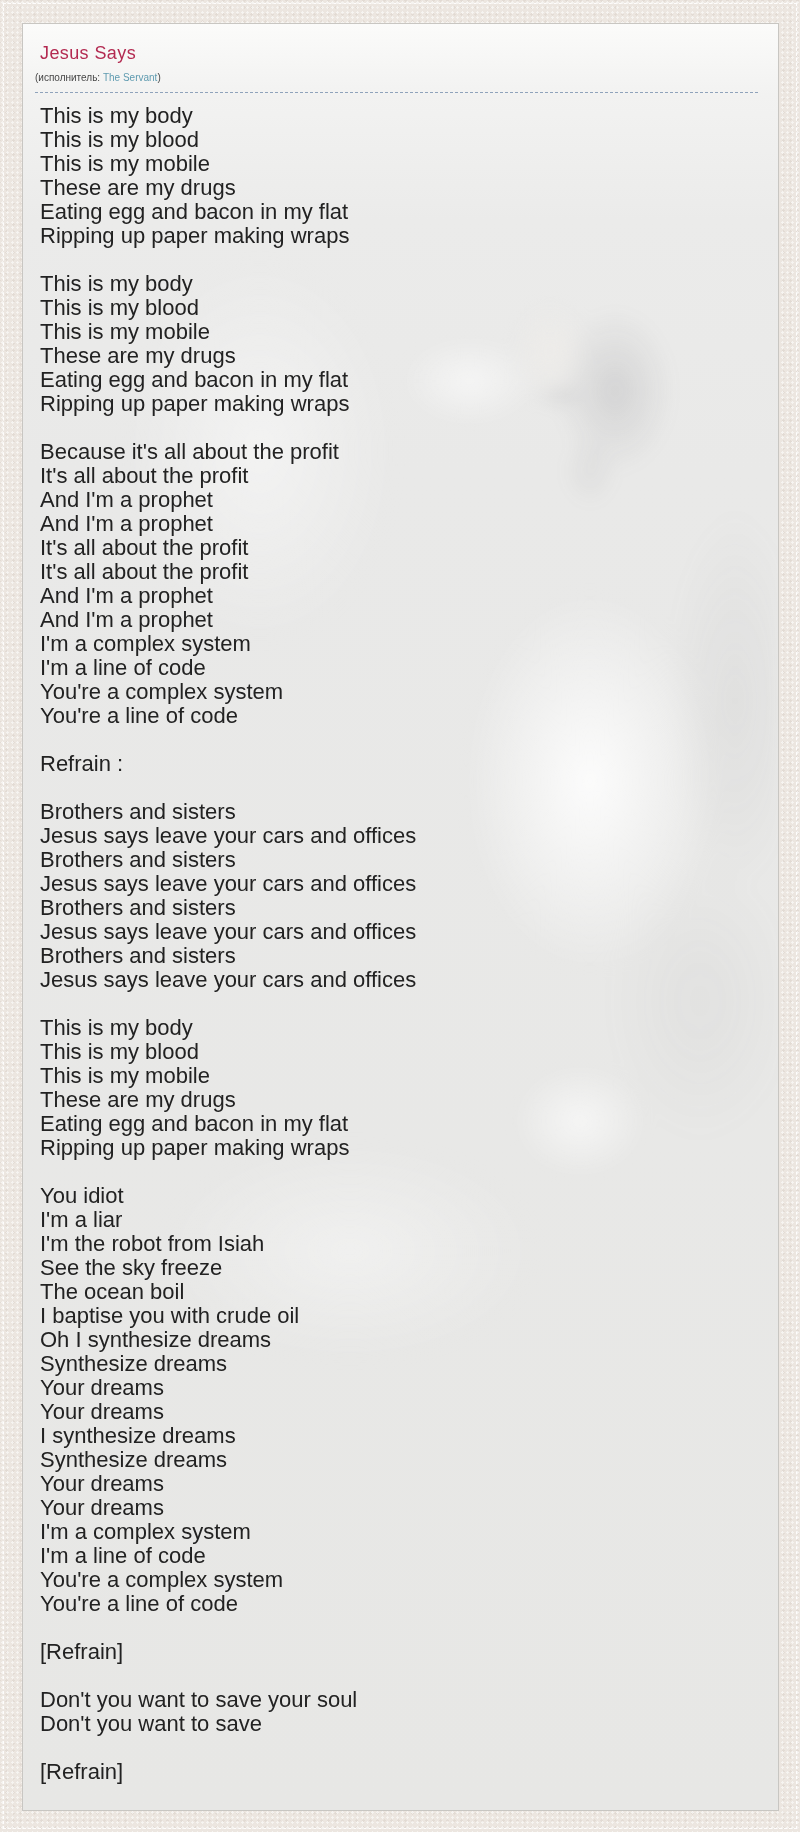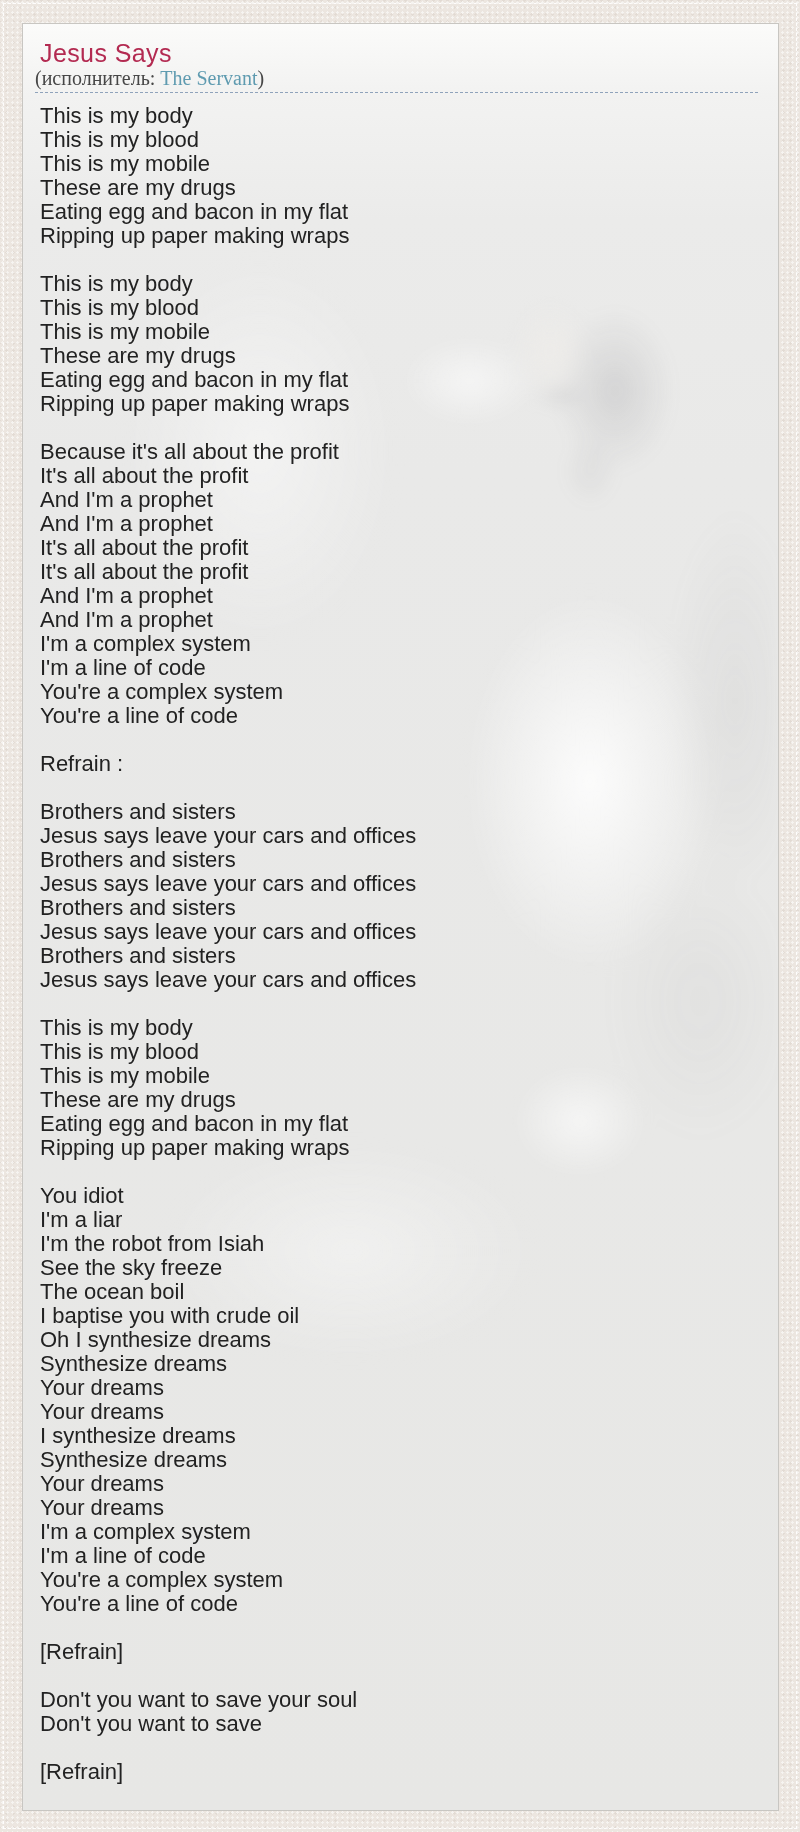--- a/index.html
+++ b/index.html
@@ -77,31 +77,30 @@
   .content { position: relative; }
 
   .header {
     margin: 0 20px 0 12px;
     padding: 14px 0 4px 0;
     border-bottom: 1px dashed #8fa3bb;
   }
   .title {
     margin: 0;
     padding-left: 5px;
-    font-size: 25px;
+    font-size: 18px;
     line-height: 30px;
     font-weight: 400;
     letter-spacing: 0.4px;
     color: #b32a51;
   }
   .artist-line {
-    font-size: 20px;
+    font-size: 10px;
     line-height: 20px;
     color: #474747;
-    font-family: Liberation Serif, serif;
   }
   .artist-link {
     color: #5f9bb0;
     text-decoration: none;
     cursor: pointer;
   }
 
   .lyrics {
     padding: 11px 20px 30px 17px;
     font-size: 22px;

